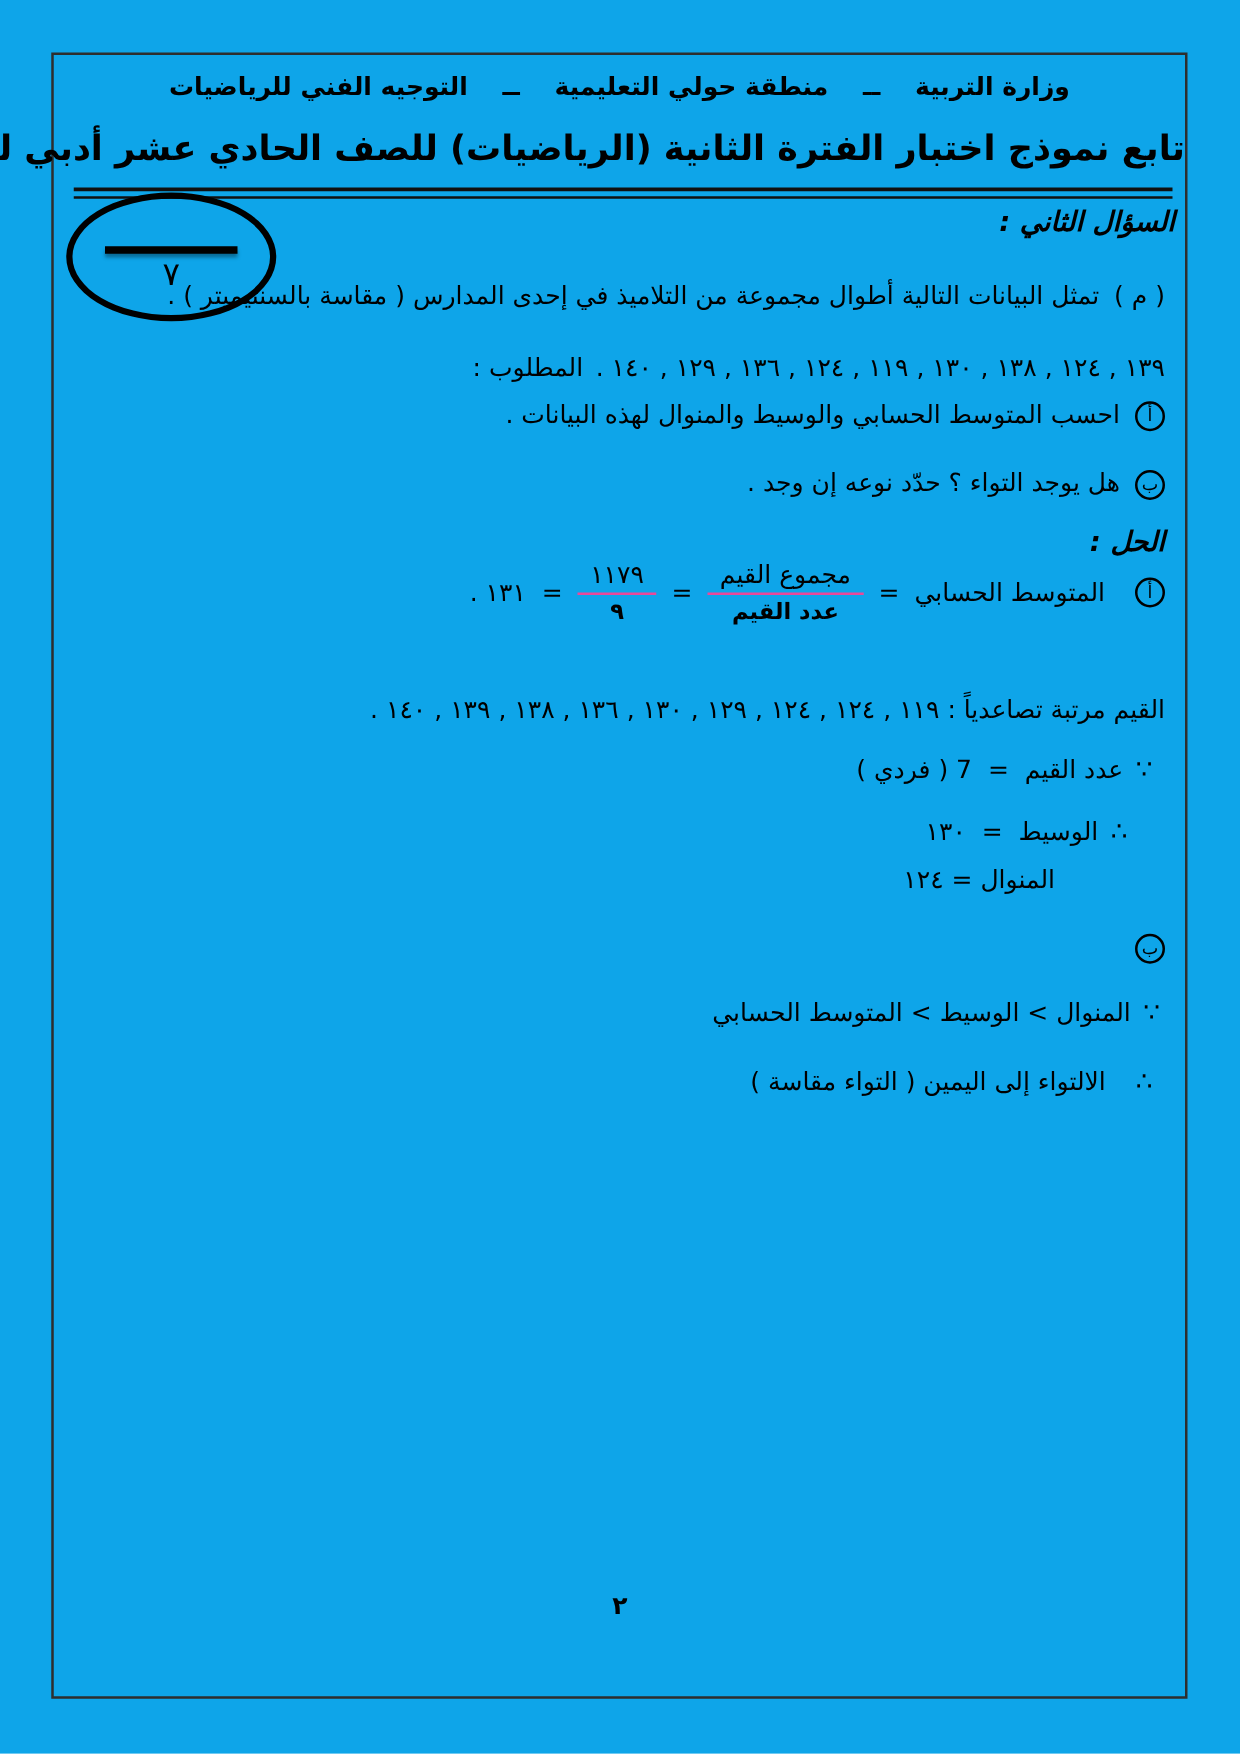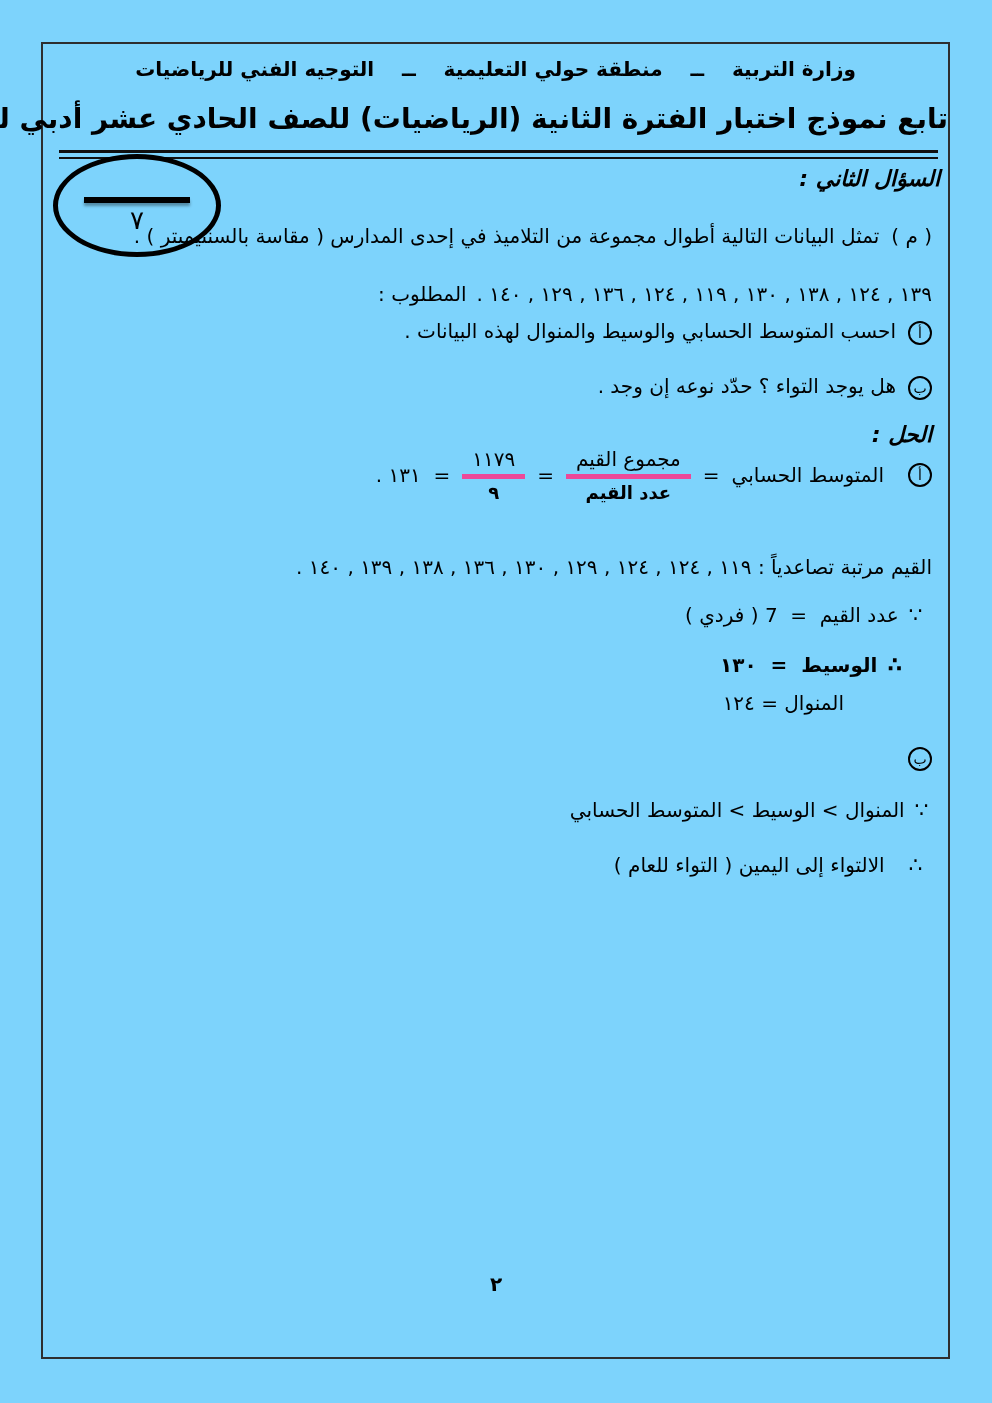--- a/index.html
+++ b/index.html
@@ -1,21 +1,21 @@
 <!DOCTYPE html>
 <html lang="ar"><head>
 <meta charset="utf-8">
 <style>
   html,body { margin:0; padding:0; background:#ffffff; }
   body {
     width:992px; height:1403px;
     font-family:"DejaVu Sans","Liberation Serif",sans-serif;
     color:#000;
   }
-  .page { position:relative; width:992px; height:1403px; background:#7dd3fc; overflow:hidden; }
+  .page { position:relative; width:992px; height:1403px; background:#0ea5e9; overflow:hidden; }
   .frame {
     position:absolute; left:41px; top:42px; width:909px; height:1317px;
     border:2px solid #2e2e2e; box-sizing:border-box;
   }
   .row { position:absolute; direction:rtl; text-align:right; white-space:pre; font-size:20px; line-height:1.3; }
   .hdr { position:absolute; left:0; right:0; text-align:center; direction:rtl; white-space:pre; font-weight:bold; }
   .hdr1 { top:13px; font-size:20px; }
   .hdr2 { top:58px; font-size:28px; }
   .sep { position:absolute; top:106px; left:16px; right:10px; height:4px;
          border-top:3px solid #101010; border-bottom:2px solid #101010; }
@@ -38,25 +38,25 @@
     display:inline-flex; align-items:center; justify-content:center;
     width:24px; height:24px; border:2px solid #000; border-radius:50%;
     box-sizing:border-box; font-size:14px; line-height:1; vertical-align:middle;
     margin-left:12px; white-space:normal;
   }
   .tmark { margin-left:12px; }
   .req   { margin-right:10px;margin-top:45px; }
   .formula { top:403px; right:16px; display:flex; flex-direction:row; direction:rtl;
              align-items:center; gap:12px; position:absolute; white-space:pre; font-size:20px; }
   .frac { display:inline-flex; flex-direction:column; align-items:center; text-align:center; }
-  .frac .num { padding:0 10px 3px; border-bottom:5px solid #ec4899; }
+  .frac .num { padding:0 10px 3px; border-bottom:2px solid #ec4899; }
   .frac .den { padding:3px 10px 0; font-weight:bold; font-size:18px; }
   .sorted  { top:510px; right:16px; }
   .count   { top:558px; right:26px; }
-  .median  { top:608px; right:46px;font-weight:bold; }
+  .median  { top:608px; right:46px; }
   .mode    { top:646px; right:104px;margin-left:36px; }
   .bmark   { top:700px; right:16px; }
   .compare { top:753px; right:20px; }
   .skew    { top:808px; right:26px; }
   .lsym { margin-left:10px; font-size:21px; }
   .lsym.wide { margin-left:24px; }
   .pagenum { position:absolute; top:1272px; left:0; right:0; text-align:center;
              font-size:20px; font-weight:bold; }
 </style>
 </head>
@@ -92,17 +92,17 @@
     <div class="row count"><span class="lsym">∵</span><span>عدد القيم  =  7 ( فردي )</span></div>
 
     <div class="row median"><span class="lsym">∴</span><span>الوسيط  =  ١٣٠</span></div>
 
     <div class="row mode"><span>المنوال = ١٢٤</span></div>
 
     <div class="row bmark"><span class="badge">ب</span></div>
 
     <div class="row compare"><span class="lsym">∵</span><span>المنوال &gt; الوسيط &gt; المتوسط الحسابي</span></div>
 
-    <div class="row skew"><span class="lsym wide">∴</span><span>الالتواء إلى اليمين ( التواء للعام )</span></div>
+    <div class="row skew"><span class="lsym wide">∴</span><span>الالتواء إلى اليمين ( التواء مقاسة )</span></div>
   </div>
 
   <div class="pagenum">٢</div>
 </div>
 
 </body></html>

